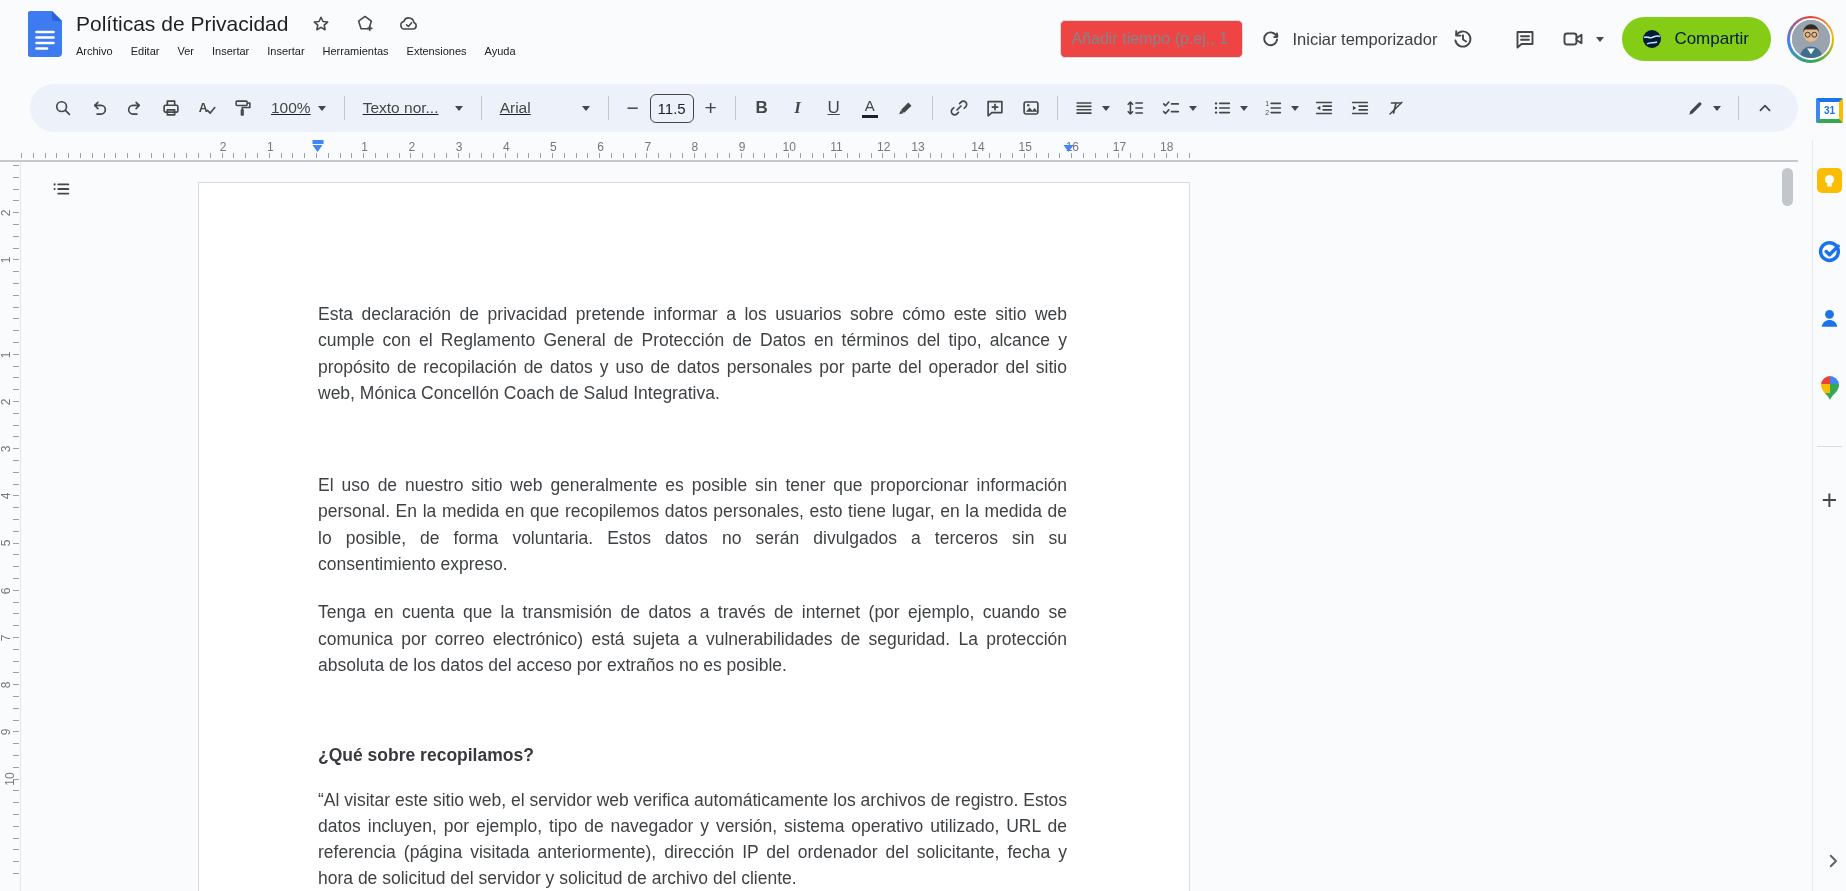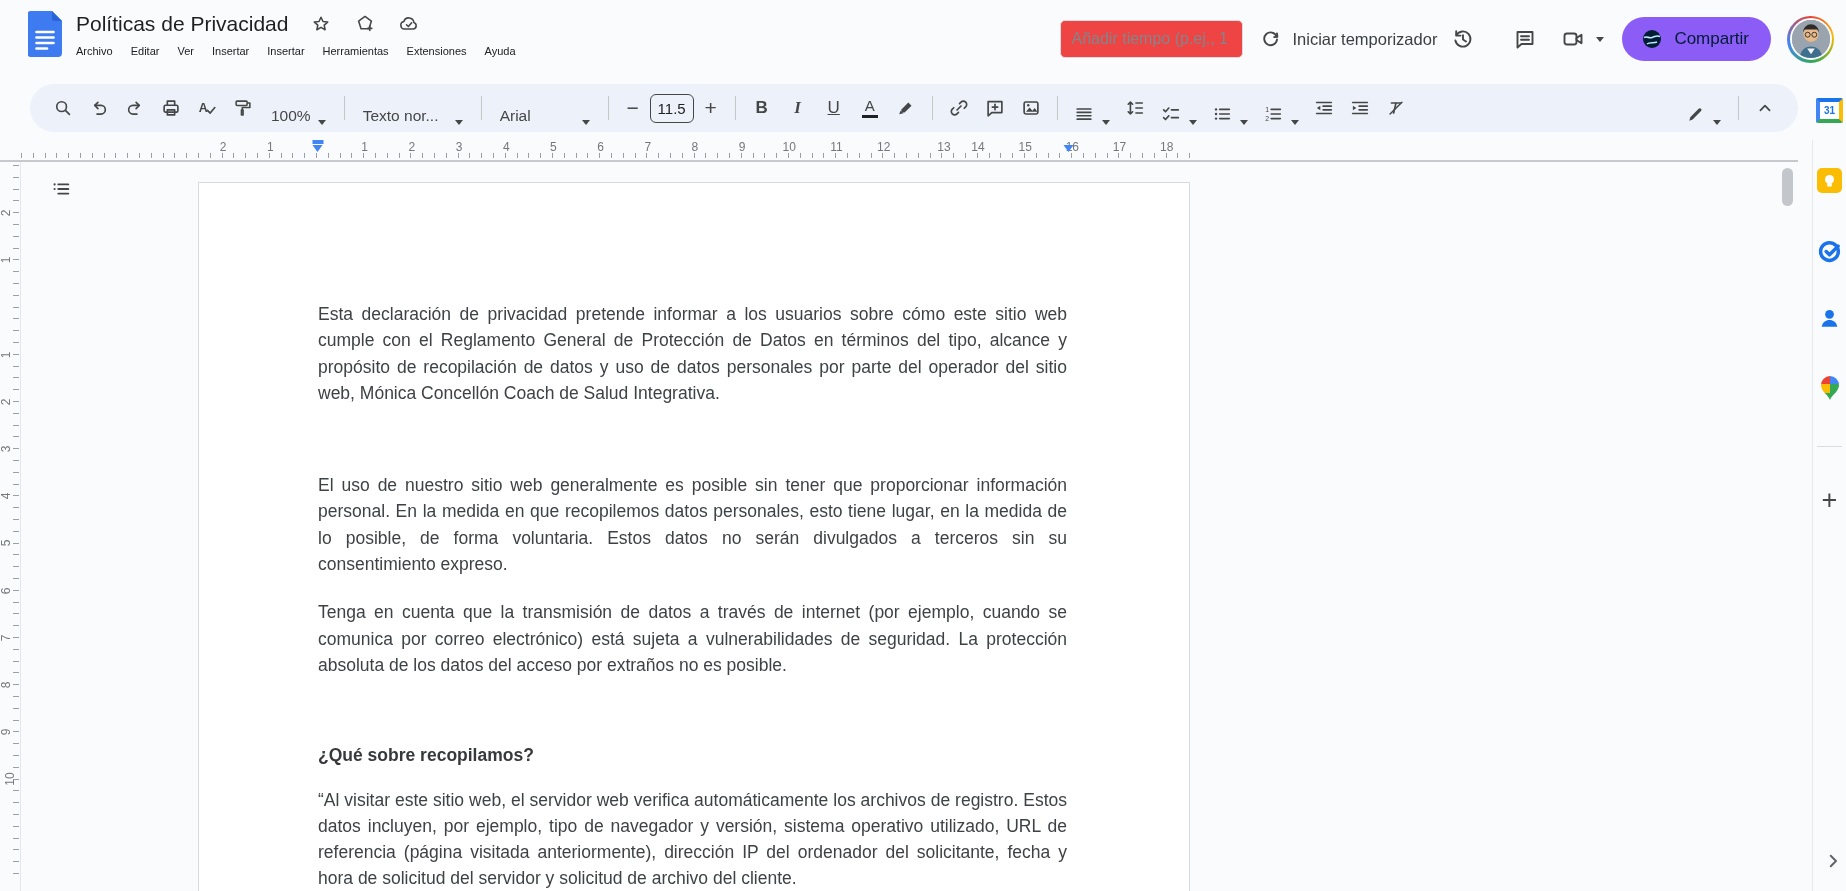--- a/index.html
+++ b/index.html
@@ -23,37 +23,37 @@
   .top-right { position:absolute; right:12px; top:0; height:78px; display:flex; align-items:center; }
   .timer-input { width:183px; height:38px; border:1px solid #dadce0; border-radius:5px; background:#ef4444;
     font-size:16px; padding:0 10px; color:#202124; outline:none; font-family:"Liberation Sans",sans-serif; }
   .timer-input::placeholder { color:#80868b; }
   .timer-start { display:flex; align-items:center; gap:9px; margin-left:16px; cursor:pointer; }
   .timer-start-label { font-size:16.5px; color:#3c4043; white-space:nowrap; }
   .tb-ic24 { width:24px; height:24px; display:block; }
   .iconbtn { width:44px; height:44px; display:flex; align-items:center; justify-content:center; border-radius:50%; cursor:pointer; }
   .camera-group { display:flex; align-items:center; gap:4px; margin:0 8px; cursor:pointer; }
   .share-btn { display:flex; align-items:center; gap:10px; height:44px; padding:0 22px 0 18px;
-    background:#8b5cf6; border-radius:22px; margin:0 16px 0 10px; cursor:pointer; }
+    background:#84cc16; border-radius:22px; margin:0 16px 0 10px; cursor:pointer; }
   .share-label { font-size:17px; color:#001d35; font-weight:500; }
   .avatar-ring { width:47px; height:47px; border-radius:50%; padding:2.5px; cursor:pointer;
     background:conic-gradient(#e94235 0deg,#fbbc04 80deg,#34a853 170deg,#4285f4 260deg,#e94235 360deg); }
   .avatar { width:100%; height:100%; border-radius:50%; background:#97a1ab; overflow:hidden; border:2px solid #f9fbfd; }
 
   
   .toolbar { position:absolute; left:30px; top:84px; width:1768px; height:48px; background:#edf2fa;
     border-radius:24px; display:flex; align-items:center; padding:0 16px; gap:2px; }
   .tbtn { min-width:34px; height:34px; display:flex; align-items:center; justify-content:center;
     border-radius:50%; cursor:pointer; padding:0 3px; }
   .tbtn svg { width:22px; height:22px; }
   .tb-sep { width:1px; height:24px; background:#c4c7c5; margin:0 7px; flex:none; }
   .tb-txt { font-size:15.5px; color:#444746; white-space:nowrap; }
   .dd { width:0; height:0; border-left:4.5px solid transparent; border-right:4.5px solid transparent;
     border-top:5px solid #444746; margin-left:7px; }
-  .combo { display:flex; align-items:flex-end; height:34px; padding:0 9px; border-radius:6px; cursor:pointer; }
+  .combo { display:flex; align-items:center; height:34px; padding:0 9px; border-radius:6px; cursor:pointer;text-decoration:underline; }
   .fontsize-box { width:44px; height:29px; border:1.5px solid #444746; border-radius:6px;
     display:flex; align-items:center; justify-content:center; font-size:15px; color:#202124; cursor:text; }
   .pm { font-size:21px; color:#444746; width:30px; text-align:center; cursor:pointer; }
   .fmt-letter { font-size:17px; color:#444746; }
   .b { font-weight:bold; }
   .i { font-style:italic; font-family:"Liberation Serif",serif; font-weight:bold; }
   .u { text-decoration:underline; font-weight:500; }
   .a-color { display:flex; flex-direction:column; align-items:center; line-height:1; }
   .a-color .bar { width:16px; height:3.5px; background:#202124; margin-top:1.5px; }
   .spacer { flex:1; }
@@ -400,21 +400,21 @@
     </svg>
   </div>
 </div>
 
 <div class="h-ruler">
     <span class="rnum" style="left: 1166.74px;">18</span>
     <span class="rnum" style="left: 1119.56px;">17</span>
     <span class="rnum" style="left: 1072.38px;">16</span>
     <span class="rnum" style="left: 1025.2px;">15</span>
     <span class="rnum" style="left: 978.02px;">14</span>
-    <span class="rnum" style="left: 944px;">13</span>
+    <span class="rnum" style="left: 918px;">13</span>
     <span class="rnum" style="left: 883.66px;">12</span>
     <span class="rnum" style="left: 836.48px;">11</span>
     <span class="rnum" style="left: 789.3px;">10</span>
     <span class="rnum" style="left: 742.12px;">9</span>
     <span class="rnum" style="left: 694.94px;">8</span>
     <span class="rnum" style="left: 647.76px;">7</span>
     <span class="rnum" style="left: 600.58px;">6</span>
     <span class="rnum" style="left: 553.4px;">5</span>
     <span class="rnum" style="left: 506.22px;">4</span>
     <span class="rnum" style="left: 459.04px;">3</span>

